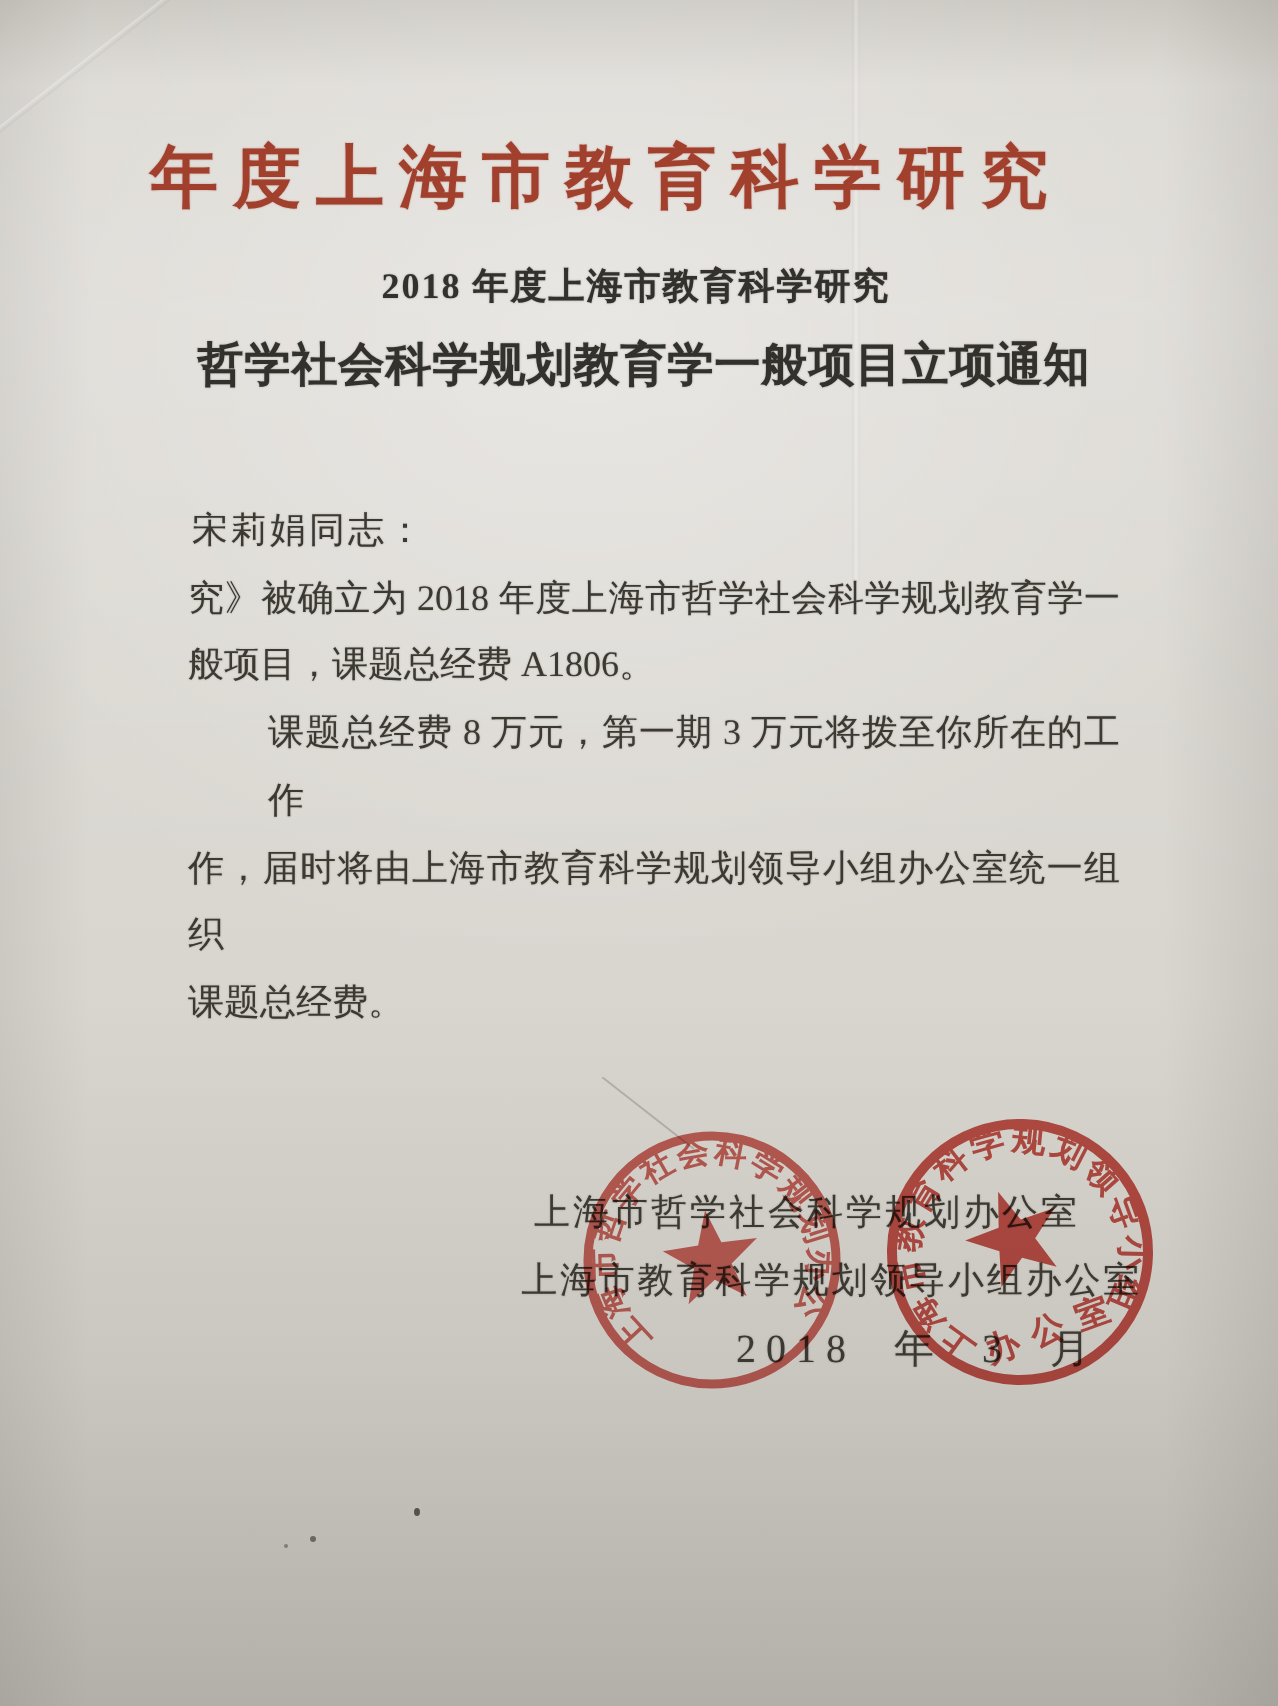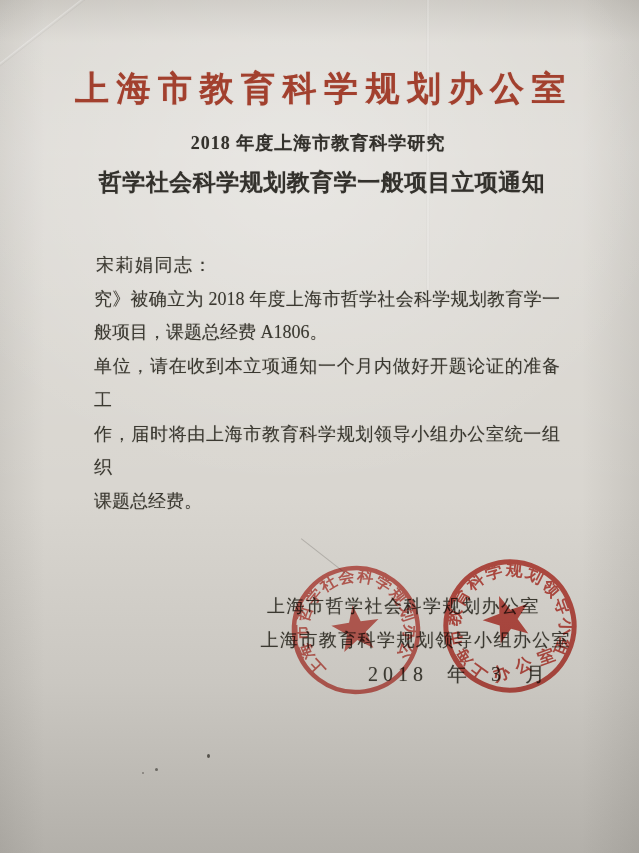--- a/index.html
+++ b/index.html
@@ -102,30 +102,30 @@
 
 <div id="photo">
 
   <div class="crease-vertical"></div>
   <div class="crease-diagonal"></div>
   <div class="crease-scratch"></div>
   <div class="speck s1"></div>
   <div class="speck s2"></div>
   <div class="speck s3"></div>
 
-  <div class="letterhead">上海市教育科学规划办公室</div>
+  <div class="letterhead">年度上海市教育科学研究</div>
 
   <div class="title1">2018 年度上海市教育科学研究</div>
   <div class="title2">哲学社会科学规划教育学一般项目立项通知</div>
 
   <div class="body-block">
     <div class="lline salutation">宋莉娟同志：</div>
     <div class="jline">究》被确立为 2018 年度上海市哲学社会科学规划教育学一</div>
     <div class="lline">般项目，课题总经费 A1806。</div>
-    <div class="jline">单位，请在收到本立项通知一个月内做好开题论证的准备工</div>
+    <div class="jline indent">课题总经费 8 万元，第一期 3 万元将拨至你所在的工作</div>
     <div class="jline">作，届时将由上海市教育科学规划领导小组办公室统一组织</div>
     <div class="lline">课题总经费。</div>
   </div>
 
   <div class="sig1">上海市哲学社会科学规划办公室</div>
   <div class="sig2">上海市教育科学规划领导小组办公室</div>
   <div class="sig-date">2018 年 3 月</div>
 
   <svg class="seal left" width="160" height="160" viewBox="-80 -80 160 160">
     <circle cx="0" cy="0" r="62" fill="none" stroke="#c9453b" stroke-width="4.5"></circle>

